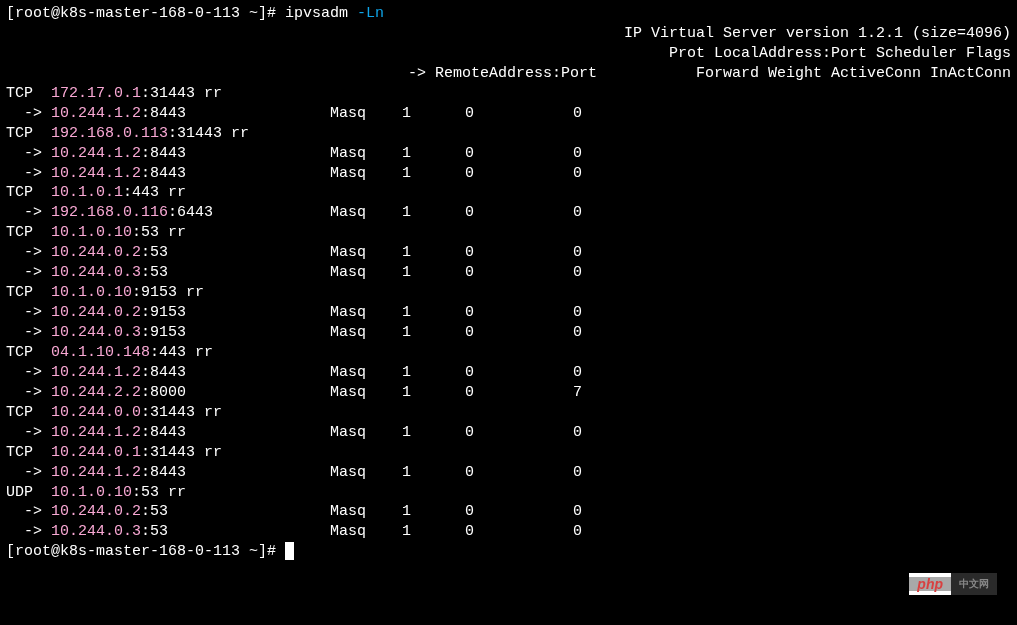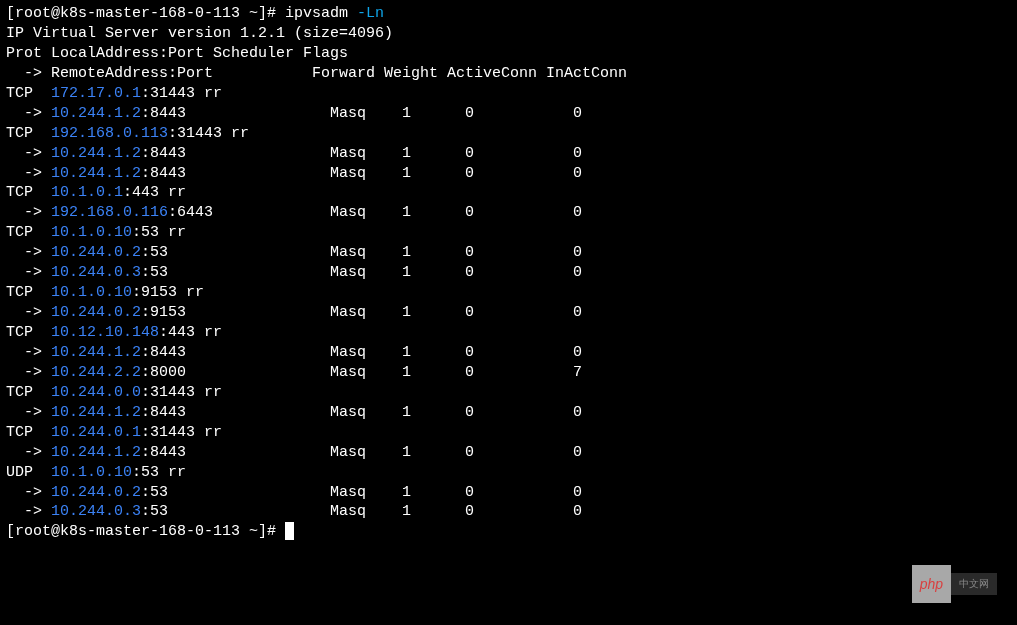--- a/index.html
+++ b/index.html
@@ -16,23 +16,23 @@
       padding: 4px 6px;
       width: 1017px;
       height: 625px;
       position: relative;
       overflow: hidden;
     }
     .line {
       white-space: pre;
       letter-spacing: 0;
     }
-    .prompt-white { color: #fff; }
+    .prompt-white { color: #fff; text-align: right; }
     .cmd-cyan { color: #0ea5e9; }
-    .ip-magenta { color: #3b82f6; text-align: center; }
+    .ip-magenta { color: #f9a8d4; text-align: center; }
     .cursor {
       display: inline-block;
       width: 9px;
       height: 18px;
       background-color: #fff;
       vertical-align: text-bottom;
     }
     .watermark {
       position: absolute;
       right: 20px;
@@ -40,37 +40,38 @@
       display: flex;
       align-items: center;
       background: #fff;
       padding: 0;
       height: 22px;
     }
     .watermark-php {
       background-color: #a8a8a8;
       color: #d94040;
       font-family: Arial, sans-serif;
-      font-weight: normal;
+      font-weight: bold;
       font-style: italic;
       font-size: 14px;
       padding: 2px 8px;
-      height: 38px;
+      height: 14px;
       display: flex;
       align-items: center;
     }
     .watermark-cn {
       background-color: #2a2a2a;
       color: #888;
       font-family: Arial, sans-serif;
       font-size: 10px;
       padding: 2px 8px;
       height: 22px;
       display: flex;
       align-items: center;
+      font-weight: bold;
     }
   </style>
 </head>
 <body>
 
 <div id="terminal">
     <div class="line"><span class="prompt-white">[root@k8s-master-168-0-113 ~]# </span><span class="prompt-white">ipvsadm </span><span class="cmd-cyan">-Ln</span></div>
     <div class="line prompt-white">IP Virtual Server version 1.2.1 (size=4096)</div>
     <div class="line prompt-white">Prot LocalAddress:Port Scheduler Flags</div>
     <div class="line prompt-white">  -&gt; RemoteAddress:Port           Forward Weight ActiveConn InActConn</div>
@@ -79,21 +80,22 @@
     <div class="line"><span class="prompt-white">TCP  </span><span class="ip-magenta">192.168.0.113</span><span class="prompt-white">:31443 rr</span></div>
     <div class="line"><span class="prompt-white">  -&gt; </span><span class="ip-magenta">10.244.1.2</span><span class="prompt-white">:8443                Masq    1      0           0</span></div>
     <div class="line"><span class="prompt-white">  -&gt; </span><span class="ip-magenta">10.244.1.2</span><span class="prompt-white">:8443                Masq    1      0           0</span></div>
     <div class="line"><span class="prompt-white">TCP  </span><span class="ip-magenta">10.1.0.1</span><span class="prompt-white">:443 rr</span></div>
     <div class="line"><span class="prompt-white">  -&gt; </span><span class="ip-magenta">192.168.0.116</span><span class="prompt-white">:6443             Masq    1      0           0</span></div>
     <div class="line"><span class="prompt-white">TCP  </span><span class="ip-magenta">10.1.0.10</span><span class="prompt-white">:53 rr</span></div>
     <div class="line"><span class="prompt-white">  -&gt; </span><span class="ip-magenta">10.244.0.2</span><span class="prompt-white">:53                  Masq    1      0           0</span></div>
     <div class="line"><span class="prompt-white">  -&gt; </span><span class="ip-magenta">10.244.0.3</span><span class="prompt-white">:53                  Masq    1      0           0</span></div>
     <div class="line"><span class="prompt-white">TCP  </span><span class="ip-magenta">10.1.0.10</span><span class="prompt-white">:9153 rr</span></div>
     <div class="line"><span class="prompt-white">  -&gt; </span><span class="ip-magenta">10.244.0.2</span><span class="prompt-white">:9153                Masq    1      0           0</span></div>
-    <div class="line"><span class="prompt-white">TCP  </span><span class="ip-magenta">10.12.10.148</span><span class="prompt-white">:443 rr</span></div>
+    <div class="line"><span class="prompt-white">  -&gt; </span><span class="ip-magenta">10.244.0.3</span><span class="prompt-white">:9153                Masq    1      0           0</span></div>
+    <div class="line"><span class="prompt-white">TCP  </span><span class="ip-magenta">04.1.10.148</span><span class="prompt-white">:443 rr</span></div>
     <div class="line"><span class="prompt-white">  -&gt; </span><span class="ip-magenta">10.244.1.2</span><span class="prompt-white">:8443                Masq    1      0           0</span></div>
     <div class="line"><span class="prompt-white">  -&gt; </span><span class="ip-magenta">10.244.2.2</span><span class="prompt-white">:8000                Masq    1      0           7</span></div>
     <div class="line"><span class="prompt-white">TCP  </span><span class="ip-magenta">10.244.0.0</span><span class="prompt-white">:31443 rr</span></div>
     <div class="line"><span class="prompt-white">  -&gt; </span><span class="ip-magenta">10.244.1.2</span><span class="prompt-white">:8443                Masq    1      0           0</span></div>
     <div class="line"><span class="prompt-white">TCP  </span><span class="ip-magenta">10.244.0.1</span><span class="prompt-white">:31443 rr</span></div>
     <div class="line"><span class="prompt-white">  -&gt; </span><span class="ip-magenta">10.244.1.2</span><span class="prompt-white">:8443                Masq    1      0           0</span></div>
     <div class="line"><span class="prompt-white">UDP  </span><span class="ip-magenta">10.1.0.10</span><span class="prompt-white">:53 rr</span></div>
     <div class="line"><span class="prompt-white">  -&gt; </span><span class="ip-magenta">10.244.0.2</span><span class="prompt-white">:53                  Masq    1      0           0</span></div>
     <div class="line"><span class="prompt-white">  -&gt; </span><span class="ip-magenta">10.244.0.3</span><span class="prompt-white">:53                  Masq    1      0           0</span></div>
     <div class="line"><span class="prompt-white">[root@k8s-master-168-0-113 ~]# </span><span class="cursor"></span></div>

